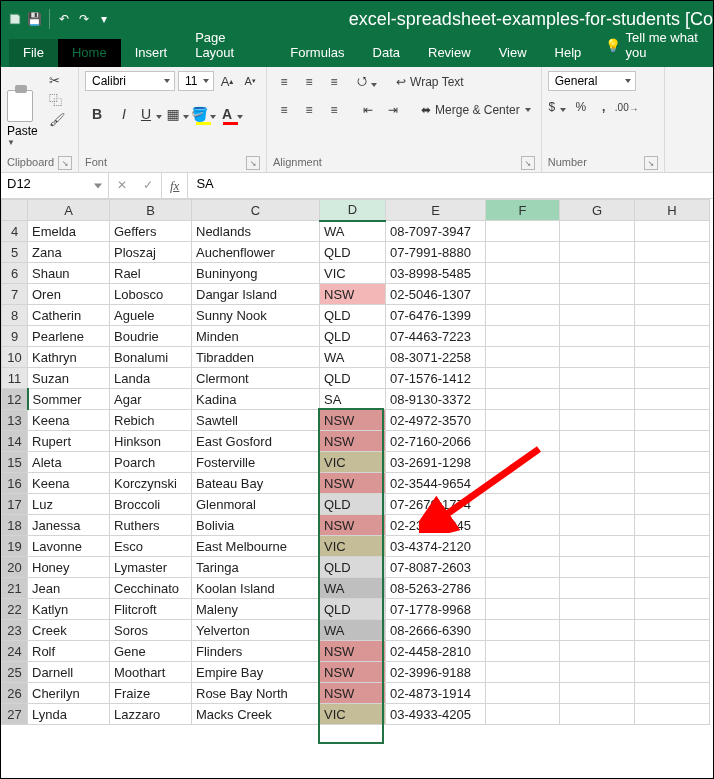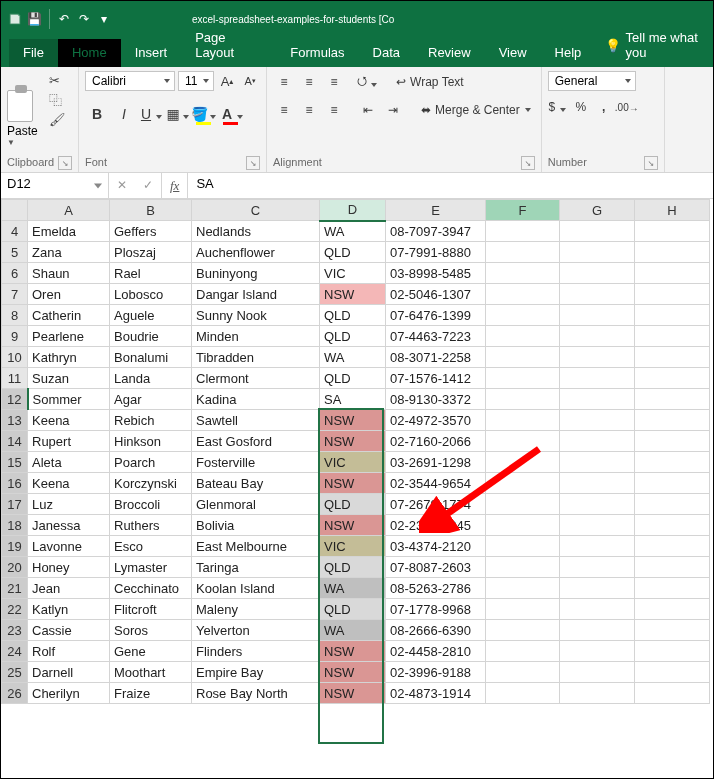--- a/index.html
+++ b/index.html
@@ -2,21 +2,21 @@
 <html><head>
 <meta charset="utf-8">
 <style>
   * { box-sizing: border-box; margin: 0; padding: 0; font-family: "Segoe UI", Tahoma, sans-serif; }
   body { background: #fff; width: 714px; height: 779px; overflow: hidden; position: relative; border:1px solid #000;}
   
   .title-bar { background: #0e7141; height: 36px; display: flex; align-items: center; color: #fff; font-size: 13px; }
   .tb-left { display:flex; align-items:center; padding-left:6px; gap:4px; }
   .tb-icon { width:16px; height:16px; display:flex; align-items:center; justify-content:center; fill:#fff; color:#fff; font-size:12px;}
   .tb-sep { width:1px; height:20px; background:rgba(255,255,255,.3); margin:0 2px;}
-  .tb-title { flex:1; text-align:left; margin-left:80px; font-size:10px; white-space:nowrap; overflow:hidden;}
+  .tb-title { flex:1; text-align:right; margin-left:80px; font-size:18px; white-space:nowrap; overflow:hidden;}
   
   .ribbon-tabs { background:#0e7141; height:30px; display:flex; align-items:flex-end; font-size:13px; color:#fff; padding-left:8px;}
   .rtab { padding:6px 14px 7px; cursor:pointer; position:relative;}
   .rtab.file { background:#0a5c34; }
   .rtab.active { background:#000000; color:#0e7141; }
   .tellme { display:flex; align-items:center; gap:4px; color:#fff; font-size:13px; padding:6px 0 7px 10px;}
   
   .ribbon { background:#f3f3f3; border-bottom:1px solid #d5d5d5; height:106px; display:flex; }
   .group { border-right:1px solid #dadada; display:flex; flex-direction:column; justify-content:space-between; padding:4px 6px 2px; }
   .group-label { font-size:11px; color:#6a6a6a; text-align:left; padding:2px 0; }
@@ -468,21 +468,21 @@
           <td>Flitcroft</td>
           <td>Maleny</td>
           <td class="hl-qld">QLD</td>
           <td>07-1778-9968</td>
           <td></td>
           <td></td>
           <td></td>
         </tr>
         <tr>
           <th class="rowhdr sel-rng-row">23</th>
-          <td>Cassie</td>
+          <td>Creek</td>
           <td>Soros</td>
           <td>Yelverton</td>
           <td class="hl-wa">WA</td>
           <td>08-2666-6390</td>
           <td></td>
           <td></td>
           <td></td>
         </tr>
         <tr>
           <th class="rowhdr sel-rng-row">24</th>
@@ -506,20 +506,31 @@
           <td></td>
           <td></td>
         </tr>
         <tr>
           <th class="rowhdr sel-rng-row">26</th>
           <td>Cherilyn</td>
           <td>Fraize</td>
           <td>Rose Bay North</td>
           <td class="hl-nsw">NSW</td>
           <td>02-4873-1914</td>
+          <td></td>
+          <td></td>
+          <td></td>
+        </tr>
+        <tr>
+          <th class="rowhdr sel-rng-row">27</th>
+          <td>Lynda</td>
+          <td>Lazzaro</td>
+          <td>Macks Creek</td>
+          <td class="hl-vic">VIC</td>
+          <td>03-4933-4205</td>
           <td></td>
           <td></td>
           <td></td>
         </tr>
       </tbody>
   </table>
 
   <div class="sel-border" id="sel-border" style="left: 317px; top: 209px; width: 66px; height: 336px;"></div>
 
   <svg class="arrow" style="left:418px; top:244px;" width="130" height="90">

